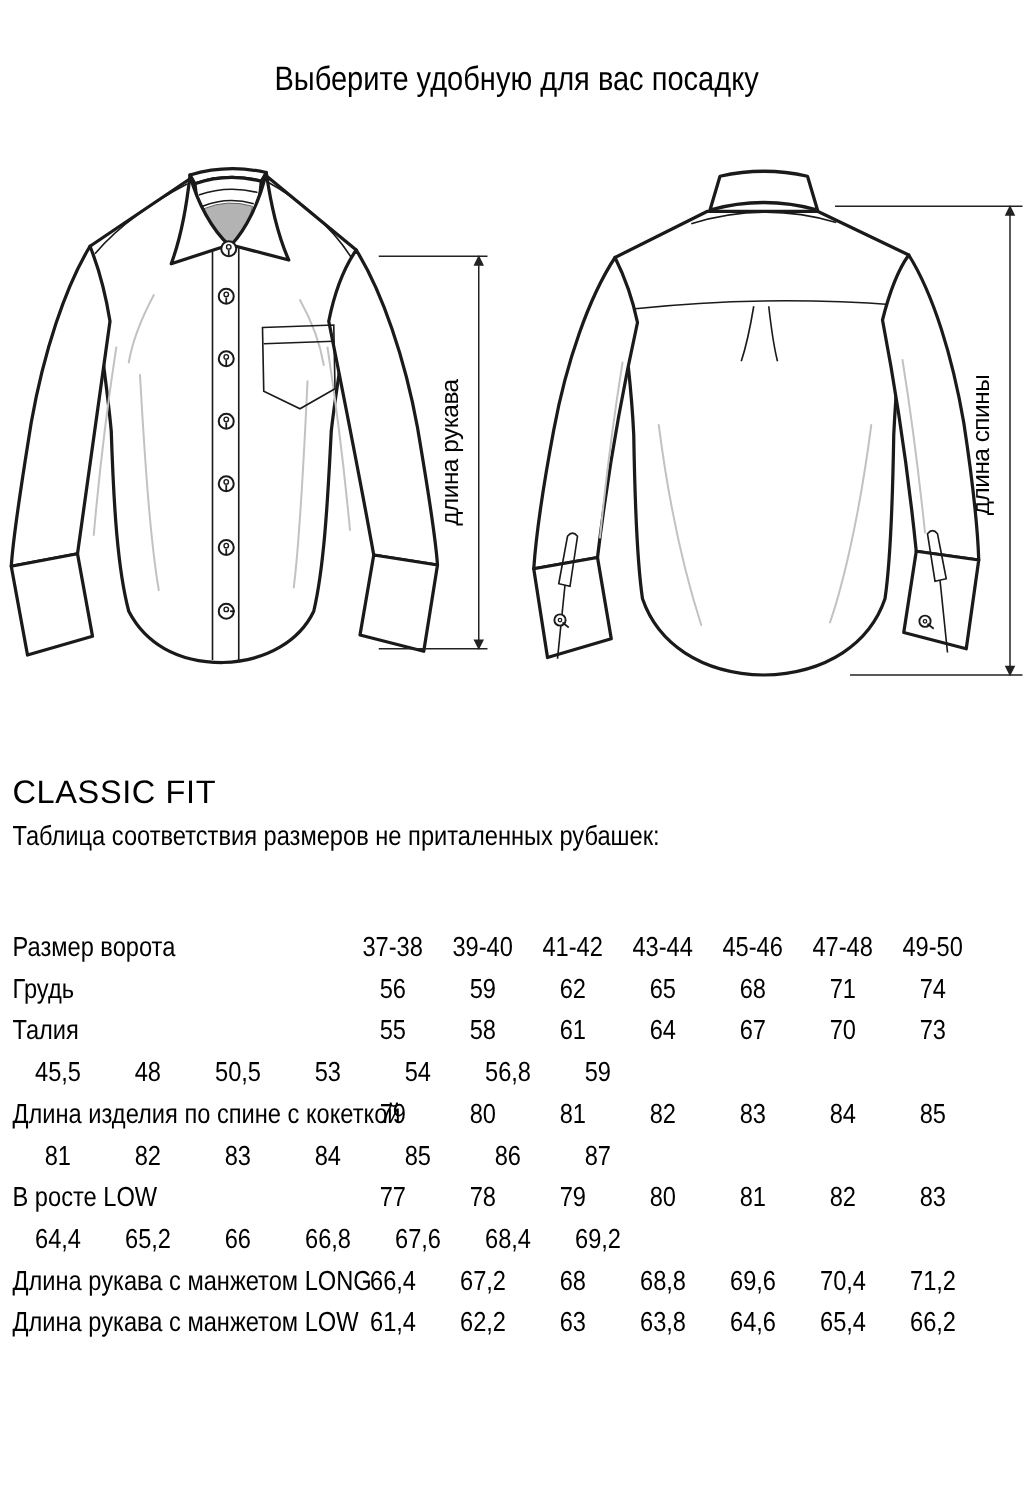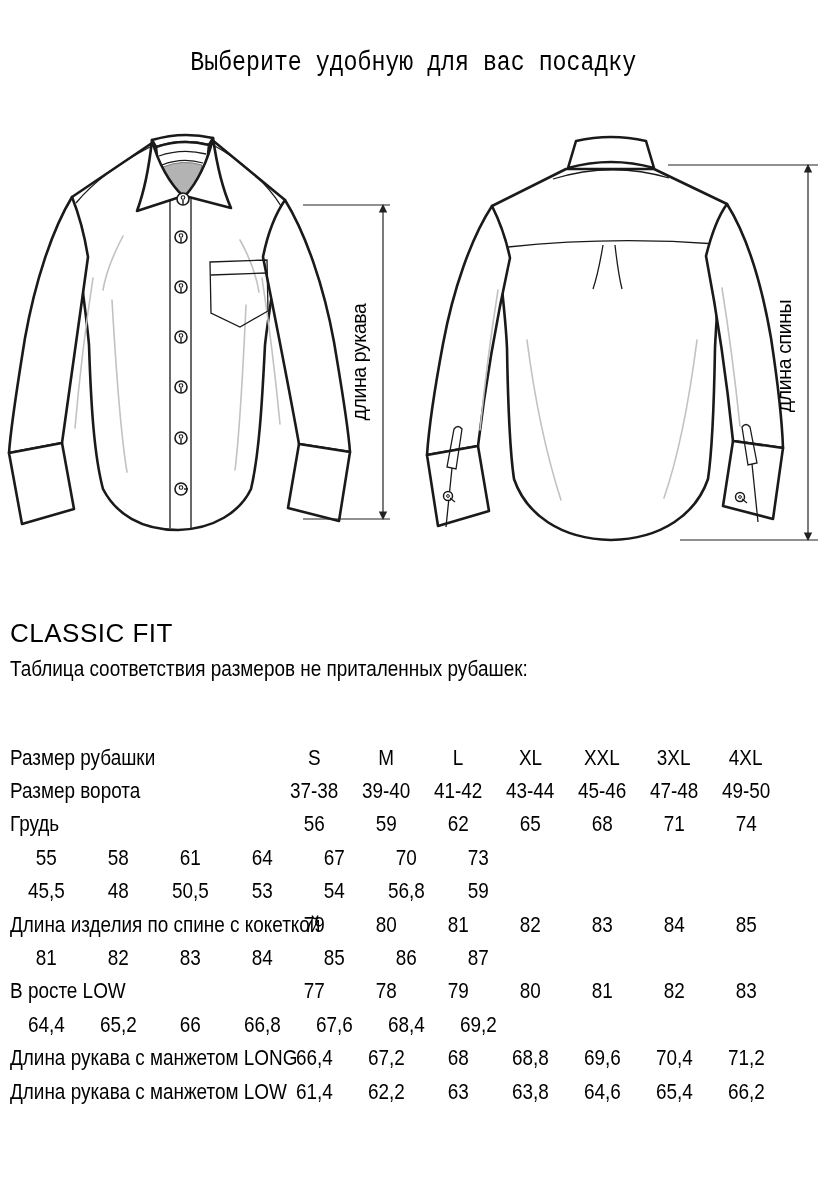--- a/index.html
+++ b/index.html
@@ -2,21 +2,21 @@
 <html><head>
 <meta charset="utf-8">
 <style>
   html,body{margin:0;padding:0;background:#fff;}
   body{font-family:"Liberation Sans","DejaVu Sans",sans-serif;color:#000;}
   .page{position:relative;width:826px;height:1200px;background:#fff;overflow:hidden;}
   .cond{display:inline-block;transform:scaleX(0.86);transform-origin:center;}
   .cond-l{display:inline-block;transform:scaleX(0.86);transform-origin:left center;white-space:nowrap;}
 
   .title{position:absolute;top:48px;left:0;width:826px;text-align:center;
-         font-size:27px;font-weight:400;letter-spacing:0;font-family:Liberation Mono, monospace;}
+         font-size:27px;font-weight:400;letter-spacing:0;}
 
   .fig{position:absolute;top:130px;left:0;}
 
   .fit-heading{position:absolute;top:618px;left:10px;font-size:26px;font-weight:normal;letter-spacing:0.5px;}
   .fit-subtitle{position:absolute;top:656px;left:10px;font-size:22px;}
 
   .size-table{position:absolute;top:741px;left:10px;width:788px;}
   .trow{display:flex;align-items:center;height:33.4px;}
   .tlabel{width:268px;font-size:22px;flex:0 0 auto;white-space:nowrap;}
   .tcell{width:72px;flex:0 0 auto;text-align:center;font-size:22px;}
@@ -180,30 +180,20 @@
       <path d="M808,164 L803.8,172.5 L812.2,172.5 Z" fill="#222"></path>
       <path d="M808,541 L803.8,532.5 L812.2,532.5 Z" fill="#222"></path>
       <text class="meas-label" x="791" y="356" text-anchor="middle" transform="rotate(-90 791 356)">длина спины</text>
     </g>
   </svg>
 
   <div class="fit-heading">CLASSIC FIT</div>
   <div class="fit-subtitle"><span class="cond-l">Таблица соответствия размеров не приталенных рубашек:</span></div>
 
   <div class="size-table">
-    <div class="trow">
-      <div class="tlabel"><span class="cond-l">Размер рубашки</span></div>
-      <div class="tcell"><span class="cond">S</span></div>
-      <div class="tcell"><span class="cond">M</span></div>
-      <div class="tcell"><span class="cond">L</span></div>
-      <div class="tcell"><span class="cond">XL</span></div>
-      <div class="tcell"><span class="cond">XXL</span></div>
-      <div class="tcell"><span class="cond">3XL</span></div>
-      <div class="tcell"><span class="cond">4XL</span></div>
-    </div>
     <div>
         <div class="trow">
           <div class="tlabel"><span class="cond-l">Размер ворота</span></div>
           <div class="tcell"><span class="cond">37-38</span></div>
           <div class="tcell"><span class="cond">39-40</span></div>
           <div class="tcell"><span class="cond">41-42</span></div>
           <div class="tcell"><span class="cond">43-44</span></div>
           <div class="tcell"><span class="cond">45-46</span></div>
           <div class="tcell"><span class="cond">47-48</span></div>
           <div class="tcell"><span class="cond">49-50</span></div>
@@ -212,20 +202,21 @@
           <div class="tlabel"><span class="cond-l">Грудь</span></div>
           <div class="tcell"><span class="cond">56</span></div>
           <div class="tcell"><span class="cond">59</span></div>
           <div class="tcell"><span class="cond">62</span></div>
           <div class="tcell"><span class="cond">65</span></div>
           <div class="tcell"><span class="cond">68</span></div>
           <div class="tcell"><span class="cond">71</span></div>
           <div class="tcell"><span class="cond">74</span></div>
         </div>
         <div class="trow">
+          <div class="tlabel"><span class="cond-l">Талия</span></div>
           <div class="tcell"><span class="cond">55</span></div>
           <div class="tcell"><span class="cond">58</span></div>
           <div class="tcell"><span class="cond">61</span></div>
           <div class="tcell"><span class="cond">64</span></div>
           <div class="tcell"><span class="cond">67</span></div>
           <div class="tcell"><span class="cond">70</span></div>
           <div class="tcell"><span class="cond">73</span></div>
         </div>
         <div class="trow">
           <div class="tcell"><span class="cond">45,5</span></div>

